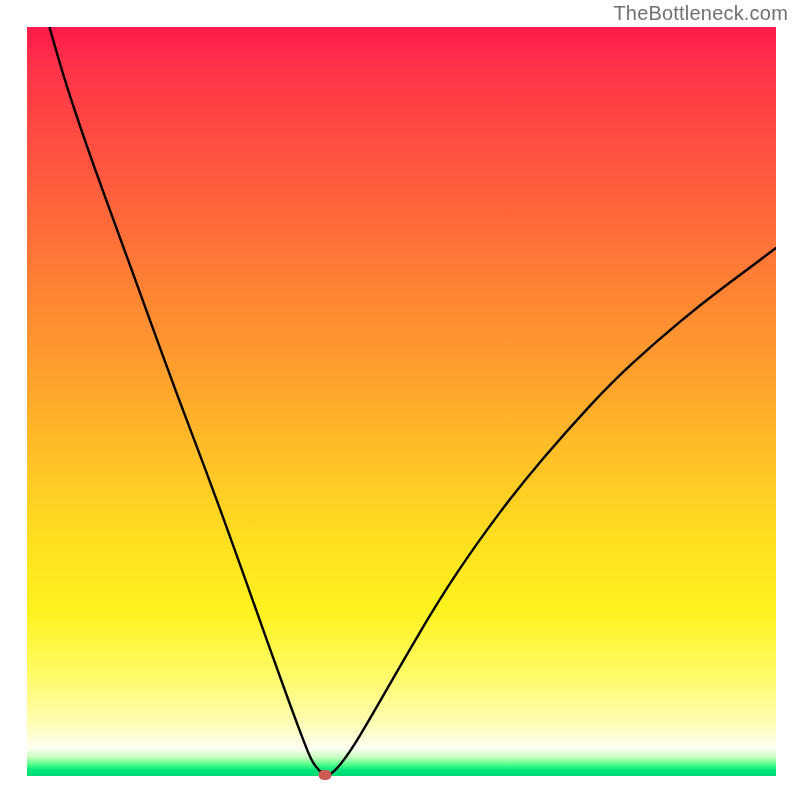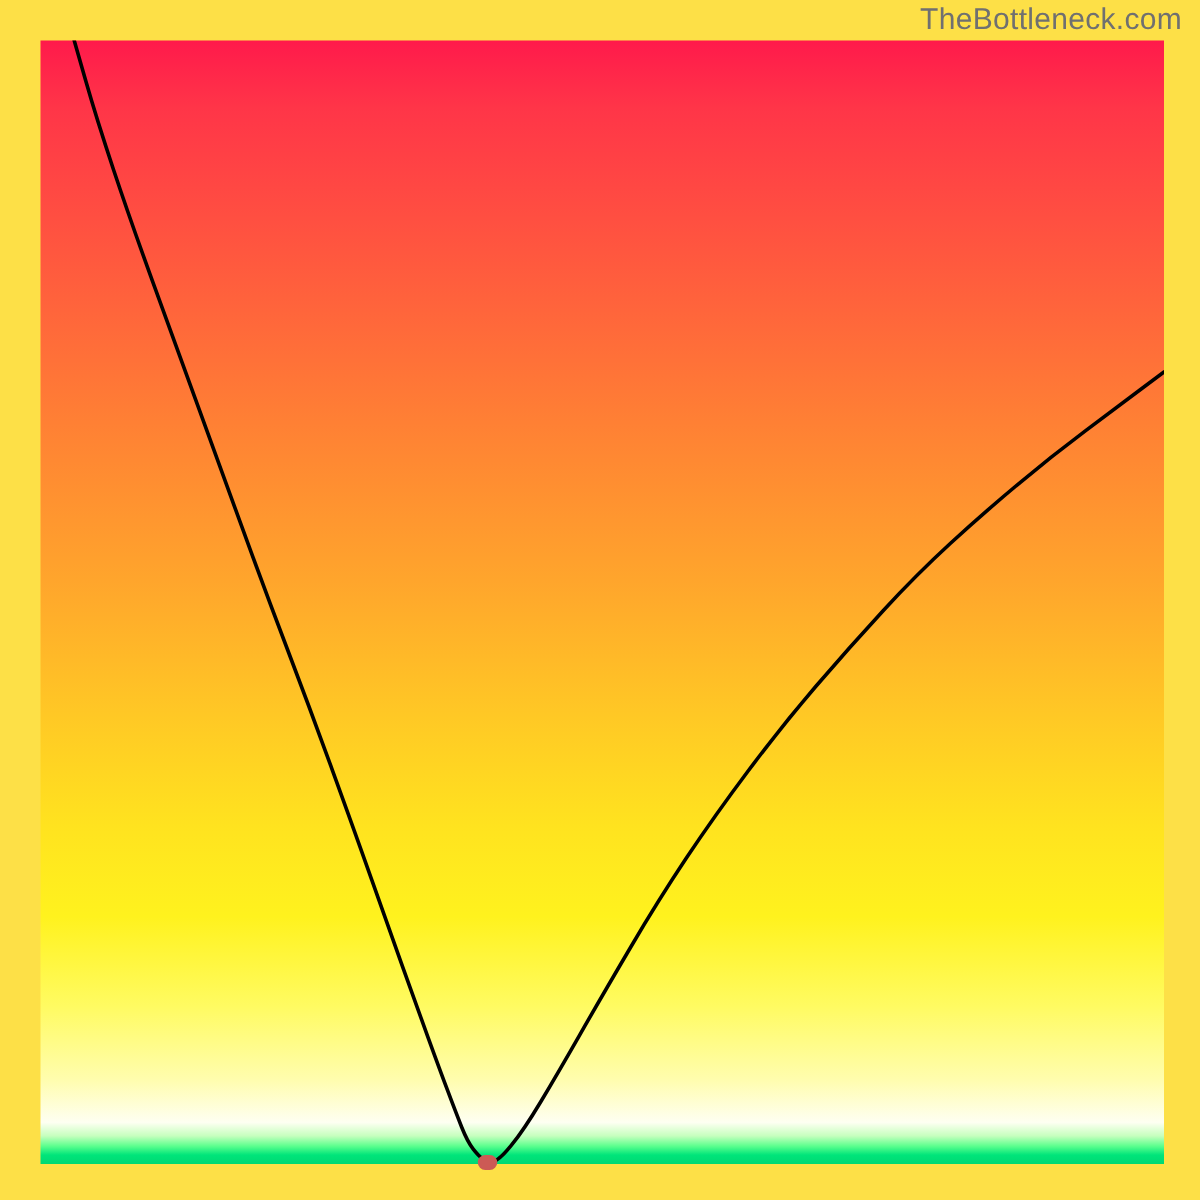--- a/index.html
+++ b/index.html
@@ -8,21 +8,21 @@
     width: 800px;
     height: 800px;
     background: #000000;
     overflow: hidden;
     font-family: Arial, Helvetica, sans-serif;
   }
   .frame {
     position: relative;
     width: 800px;
     height: 800px;
-    background: #fde047;
+    background: #ffffff;
   }
   .plot-area {
     position: absolute;
     left: 27px;
     top: 27px;
     width: 749px;
     height: 749px;
     
     background:
       linear-gradient(to bottom,

